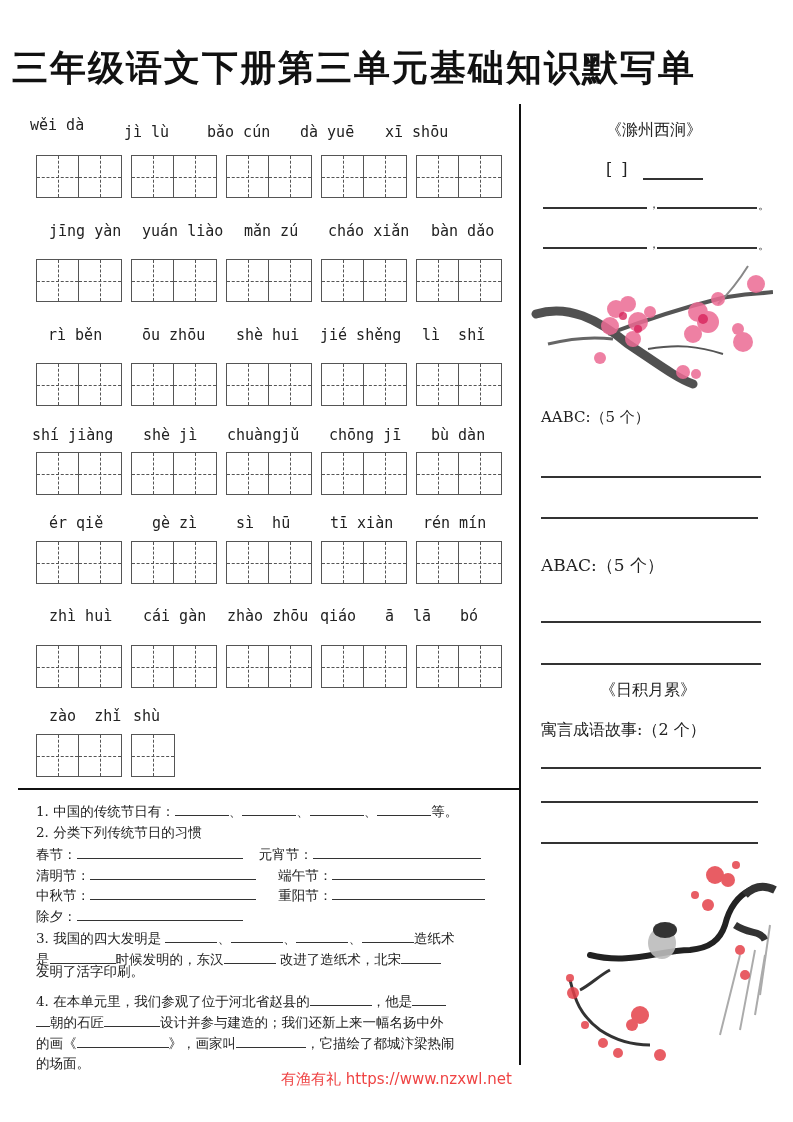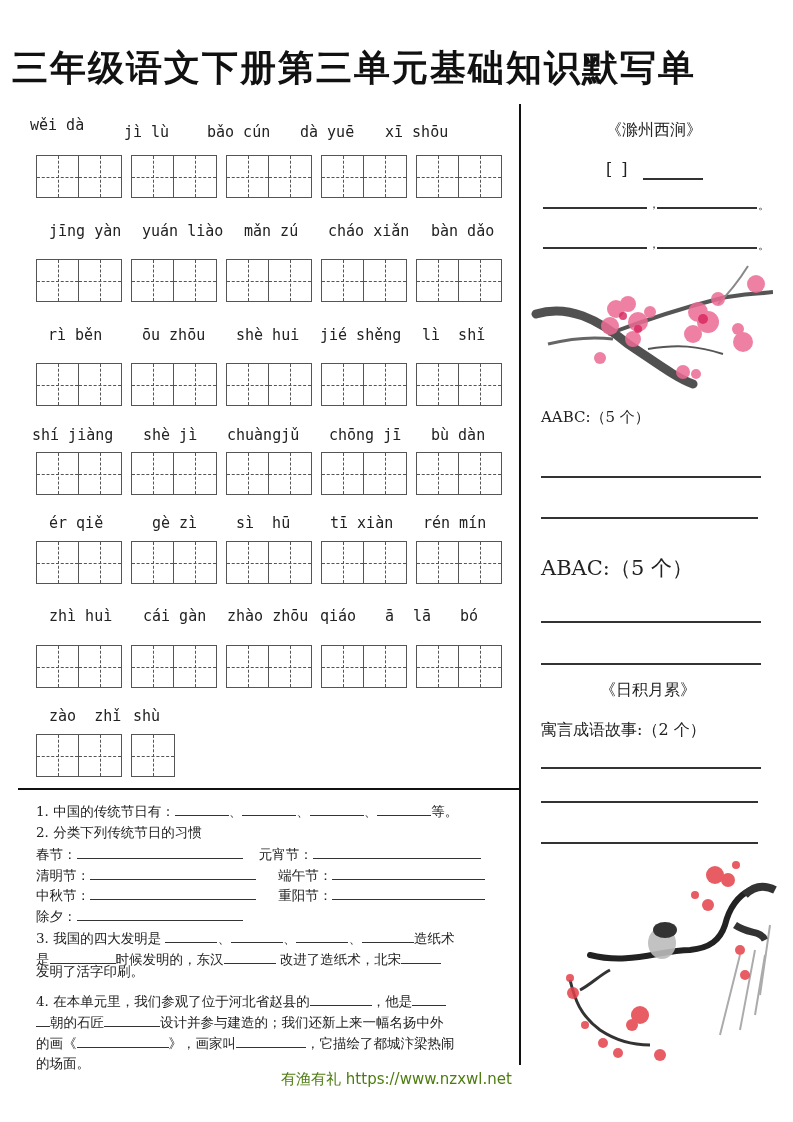--- a/index.html
+++ b/index.html
@@ -24,21 +24,21 @@
 
   
   .right-text { position: absolute; font-size: 16px; color: #222; }
   .uline { position: absolute; height: 1.5px; background: #333; }
   .punct { position: absolute; font-size: 12px; color: #333; }
 
   
   .q { position: absolute; left: 36px; font-size: 13.5px; line-height: 19px; color: #222; white-space: nowrap; }
   .blank { display: inline-block; border-bottom: 1px solid #333; height: 14px; vertical-align: baseline; }
 
-  .footer { position: absolute; top: 1070px; left: 0; width: 793px; text-align: center; font-size: 15px; color: #4d7c0f; font-family: "DejaVu Sans", sans-serif; }
+  .footer { position: absolute; top: 1070px; left: 0; width: 793px; text-align: center; font-size: 15px; color: #ef4444; font-family: "DejaVu Sans", sans-serif; }
 </style>
 </head>
 <body>
 
 <div class="title">三年级语文下册第三单元基础知识默写单</div>
 <div class="vdivider"></div>
 <div class="hdivider"></div>
 
 <div id="pinyin-area">
     <div class="pinyin" style="left: 30px; top: 116px;">wěi dà</div>
@@ -246,21 +246,21 @@
     <circle cx="95" cy="52" r="4"></circle>
       <circle cx="175" cy="55" r="5"></circle>
       <circle cx="110" cy="65" r="4"></circle>
   </g>
 </svg>
 
 <div class="right-text" style="left:541px;top:408px;font-size:15px;">AABC:（5 个）</div>
 <div class="uline" style="left:541px;top:476px;width:220px;"></div>
 <div class="uline" style="left:541px;top:517px;width:217px;"></div>
 
-<div class="right-text" style="left:541px;top:554px;font-size:21px;">ABAC:（5 个）</div>
+<div class="right-text" style="left:541px;top:554px;font-size:17px;">ABAC:（5 个）</div>
 <div class="uline" style="left:541px;top:621px;width:220px;"></div>
 <div class="uline" style="left:541px;top:663px;width:220px;"></div>
 
 <div class="right-text" style="left:600px;top:680px;">《日积月累》</div>
 <div class="right-text" style="left:541px;top:720px;">寓言成语故事:（2 个）</div>
 <div class="uline" style="left:541px;top:767px;width:220px;"></div>
 <div class="uline" style="left:541px;top:801px;width:217px;"></div>
 <div class="uline" style="left:541px;top:842px;width:217px;"></div>
 
 <svg style="position:absolute;left:540px;top:855px;" width="240" height="210">

